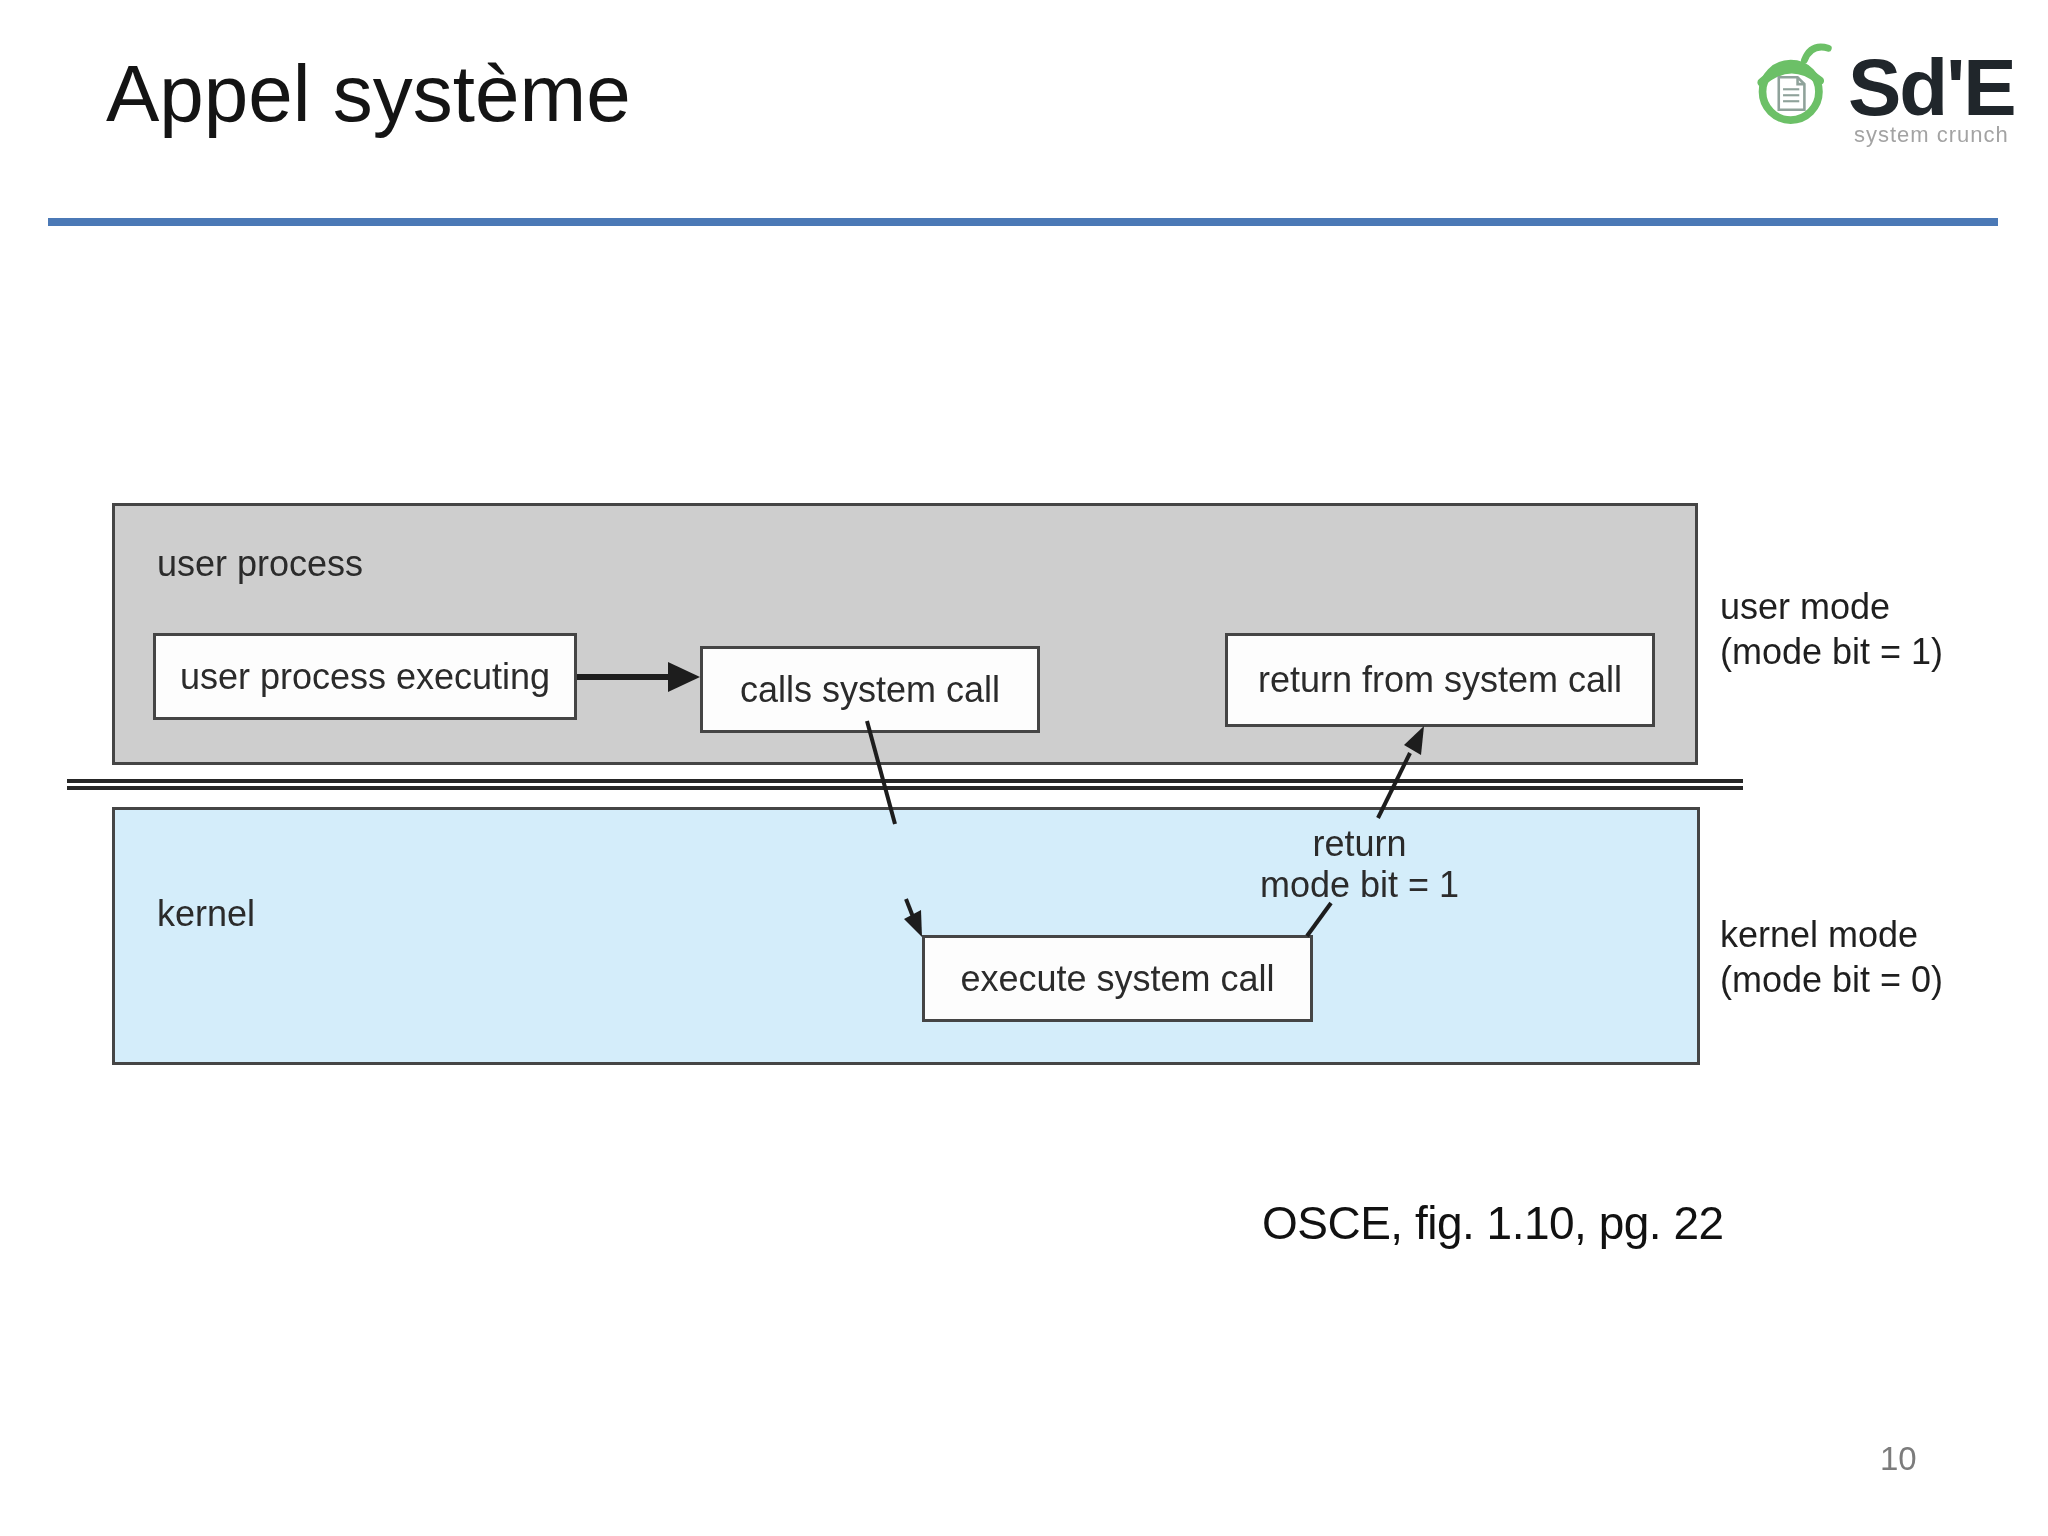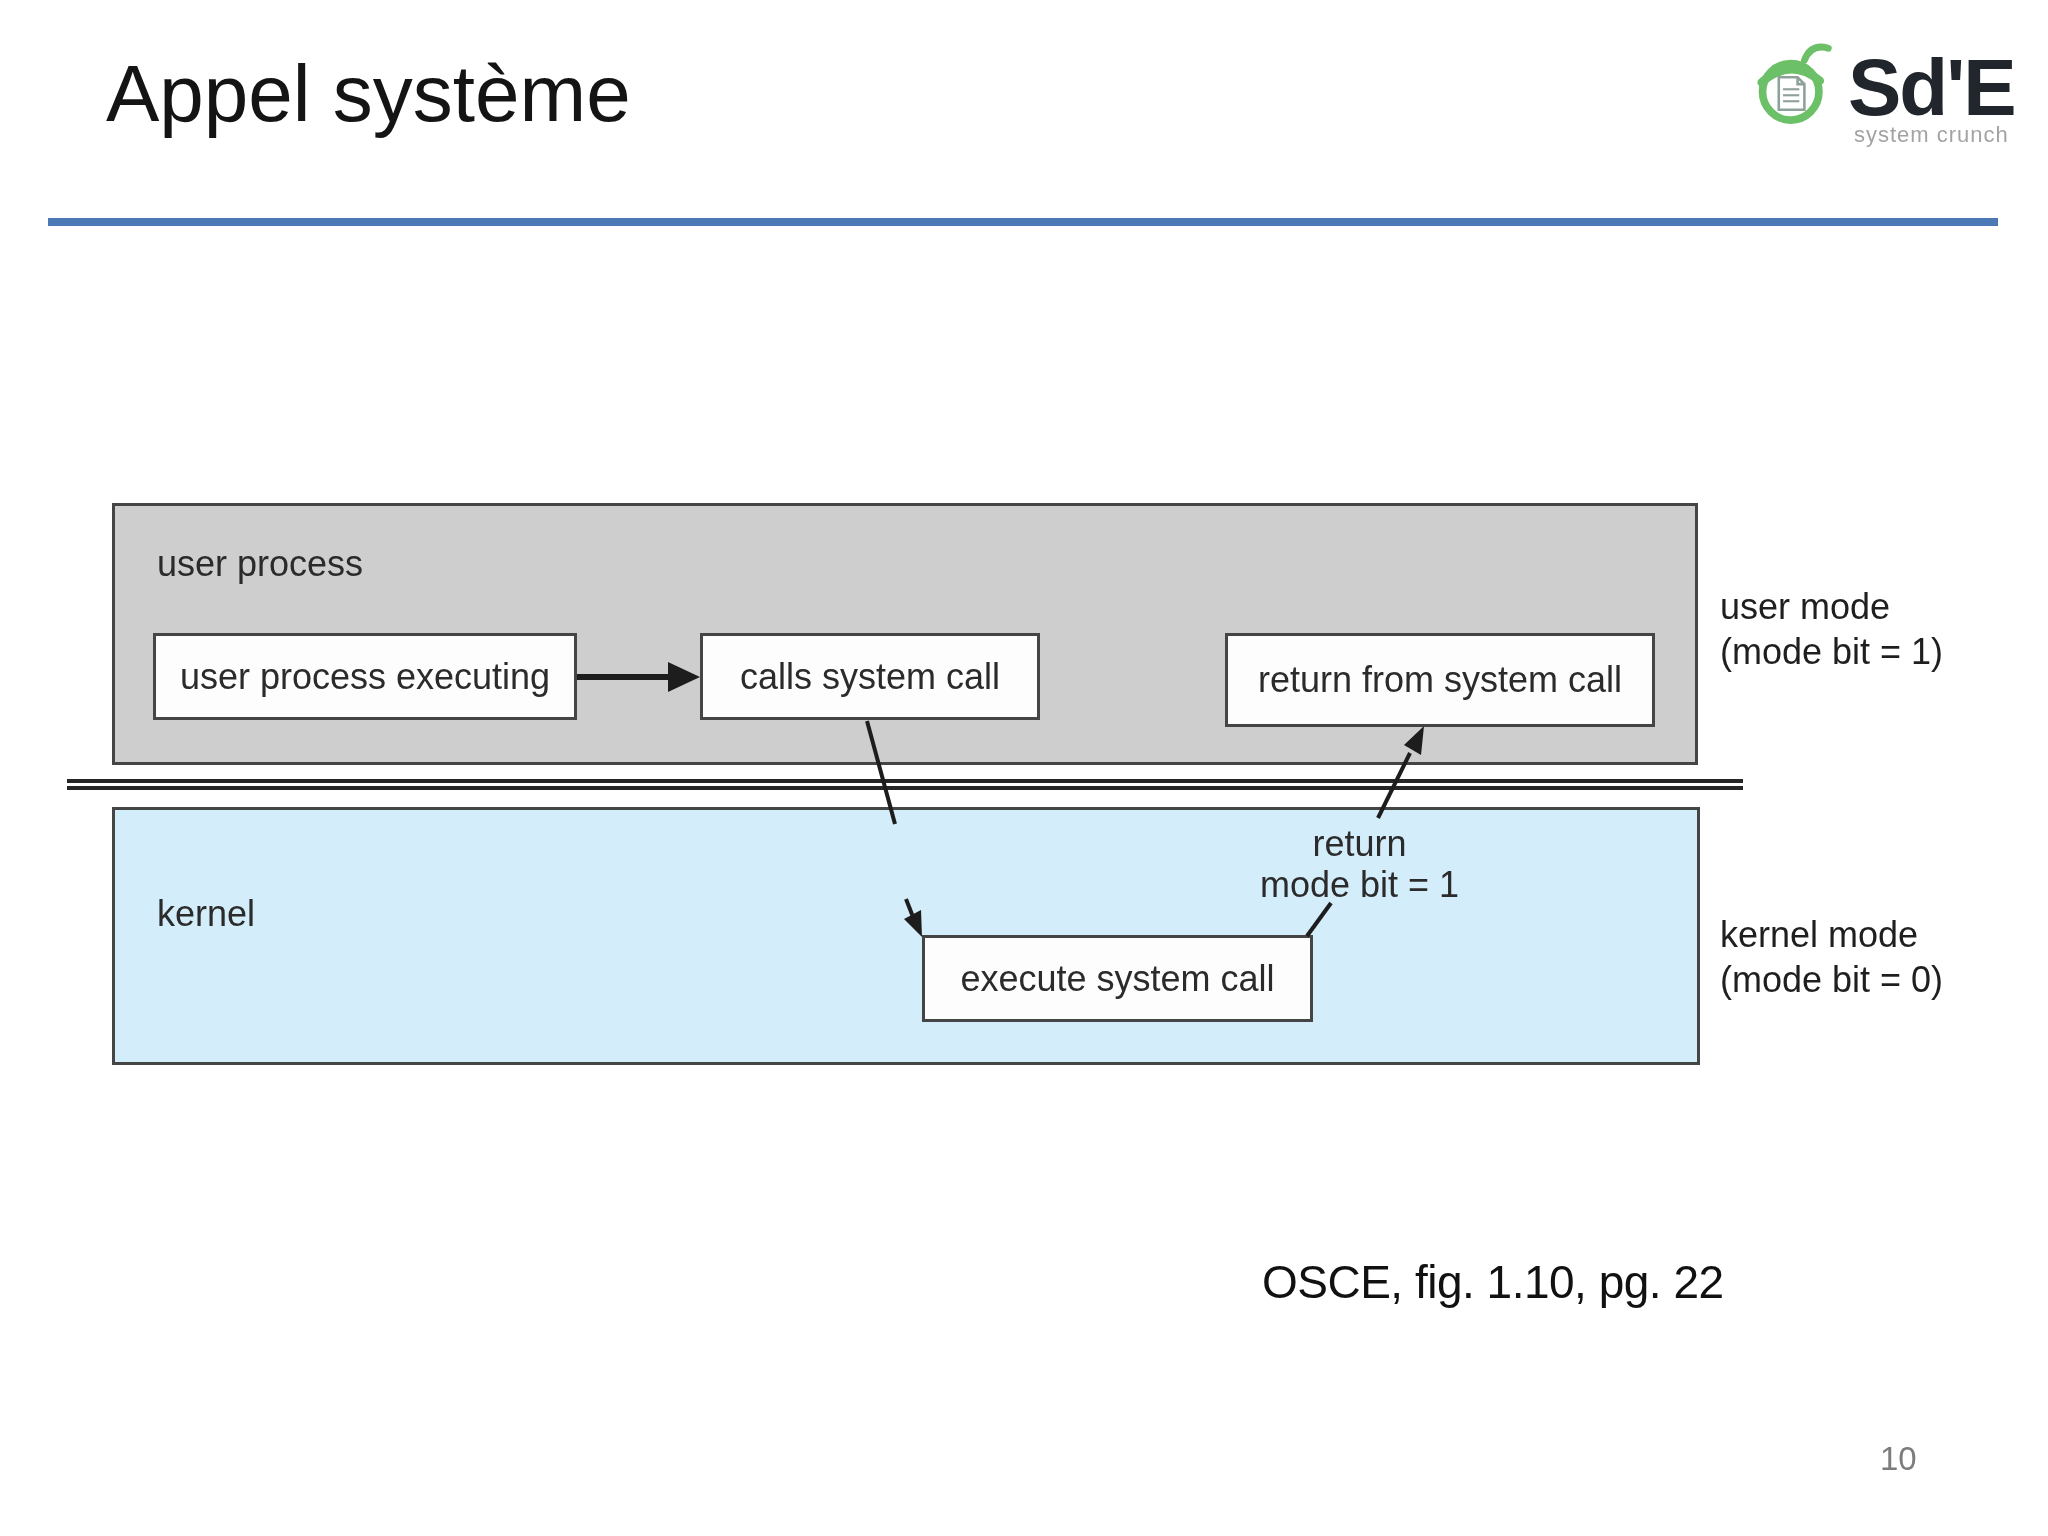--- a/index.html
+++ b/index.html
@@ -38,39 +38,39 @@
     border-top:4px solid #262626; border-bottom:4px solid #262626; box-sizing:border-box;
   }
 
   
   .wbox {
     background:#fdfdfd; border:3px solid #454545; box-sizing:border-box;
     display:flex; align-items:center; justify-content:center;
     font-size:36px; color:#2b2b2b; white-space:nowrap;
   }
   .box-upe { left:153px; top:633px; width:424px; height:87px; }
-  .box-csc { left:700px; top:633px; width:340px; height:87px; }
+  .box-csc { left:700px; top:646px; width:340px; height:87px; }
   .box-rfsc { left:1225px; top:633px; width:430px; height:94px; }
   .box-esc { left:922px; top:935px; width:391px; height:87px; }
 
   
   .annot { width:255px; text-align:center; font-size:36px; line-height:41px; color:#2b2b2b; white-space:nowrap; }
   .annot-trap { left:770px; top:823px; }
   .annot-return { left:1232px; top:823px; }
 
   
   .side-label { font-size:36px; line-height:45px; color:#1f1f1f; white-space:nowrap; }
   .side-user { left:1720px; top:584px; }
   .side-kernel { left:1720px; top:912px; }
 
   
   .connectors { left:0; top:0; width:2048px; height:1536px; pointer-events:none; }
 
   
-  .caption { left:1262px; top:1255px; font-size:46px; color:#111111; letter-spacing:-0.5px; white-space:nowrap; }
+  .caption { left:1262px; top:1196px; font-size:46px; color:#111111; letter-spacing:-0.5px; white-space:nowrap; }
   .pagenum { left:1880px; top:1440px; font-size:33px; color:#7c7c7c; }
 </style>
 </head>
 <body>
 
 <div class="slide">
 
   <div class="abs title">Appel système</div>
   <div class="abs title-rule"></div>
 

